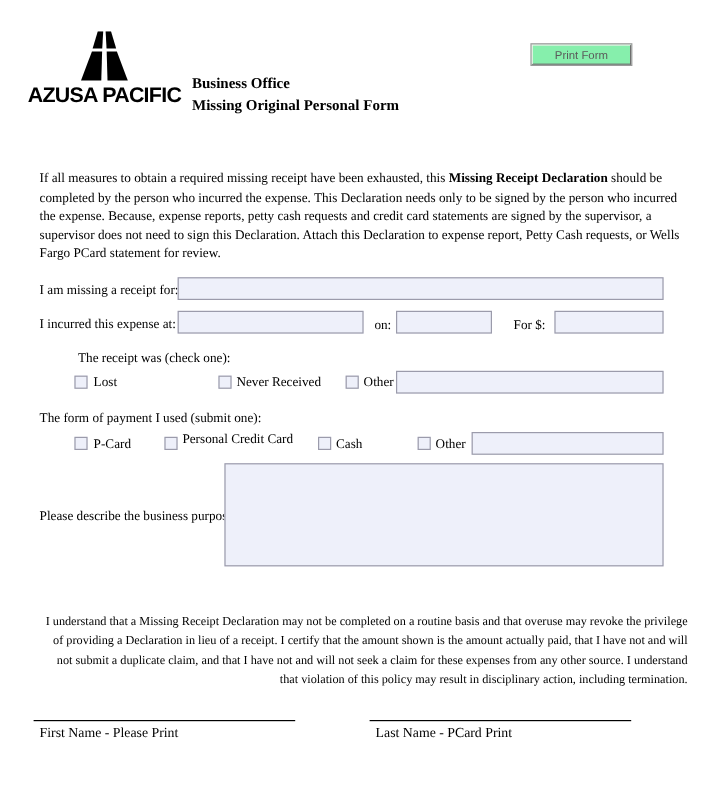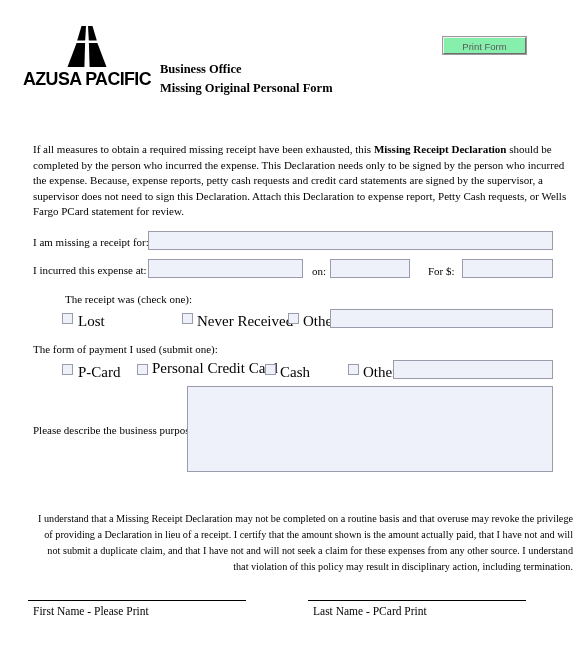--- a/index.html
+++ b/index.html
@@ -114,21 +114,21 @@
 
   .cbox {
     position: absolute;
     width: 11px;
     height: 11px;
     background: #eef0fa;
     border: 1px solid #9b9bab;
     box-sizing: border-box;
     cursor: pointer;
   }
-  .cbox-label { position: absolute; font-size: 15px; text-align: right; }
+  .cbox-label { position: absolute; font-size: 11px; text-align: right; }
 
   #cb-lost { left: 62px; top: 313px; }
   #lbl-lost { left: 78px; top: 313px; }
   #cb-never { left: 182px; top: 313px; }
   #lbl-never { left: 197px; top: 313px; }
   #cb-other-receipt { left: 288px; top: 313px; }
   #lbl-other-receipt { left: 303px; top: 313px; }
   #field-other-receipt { left: 330px; top: 309px; width: 223px; height: 19px; }
 
   #cb-pcard { left: 62px; top: 364px; }

